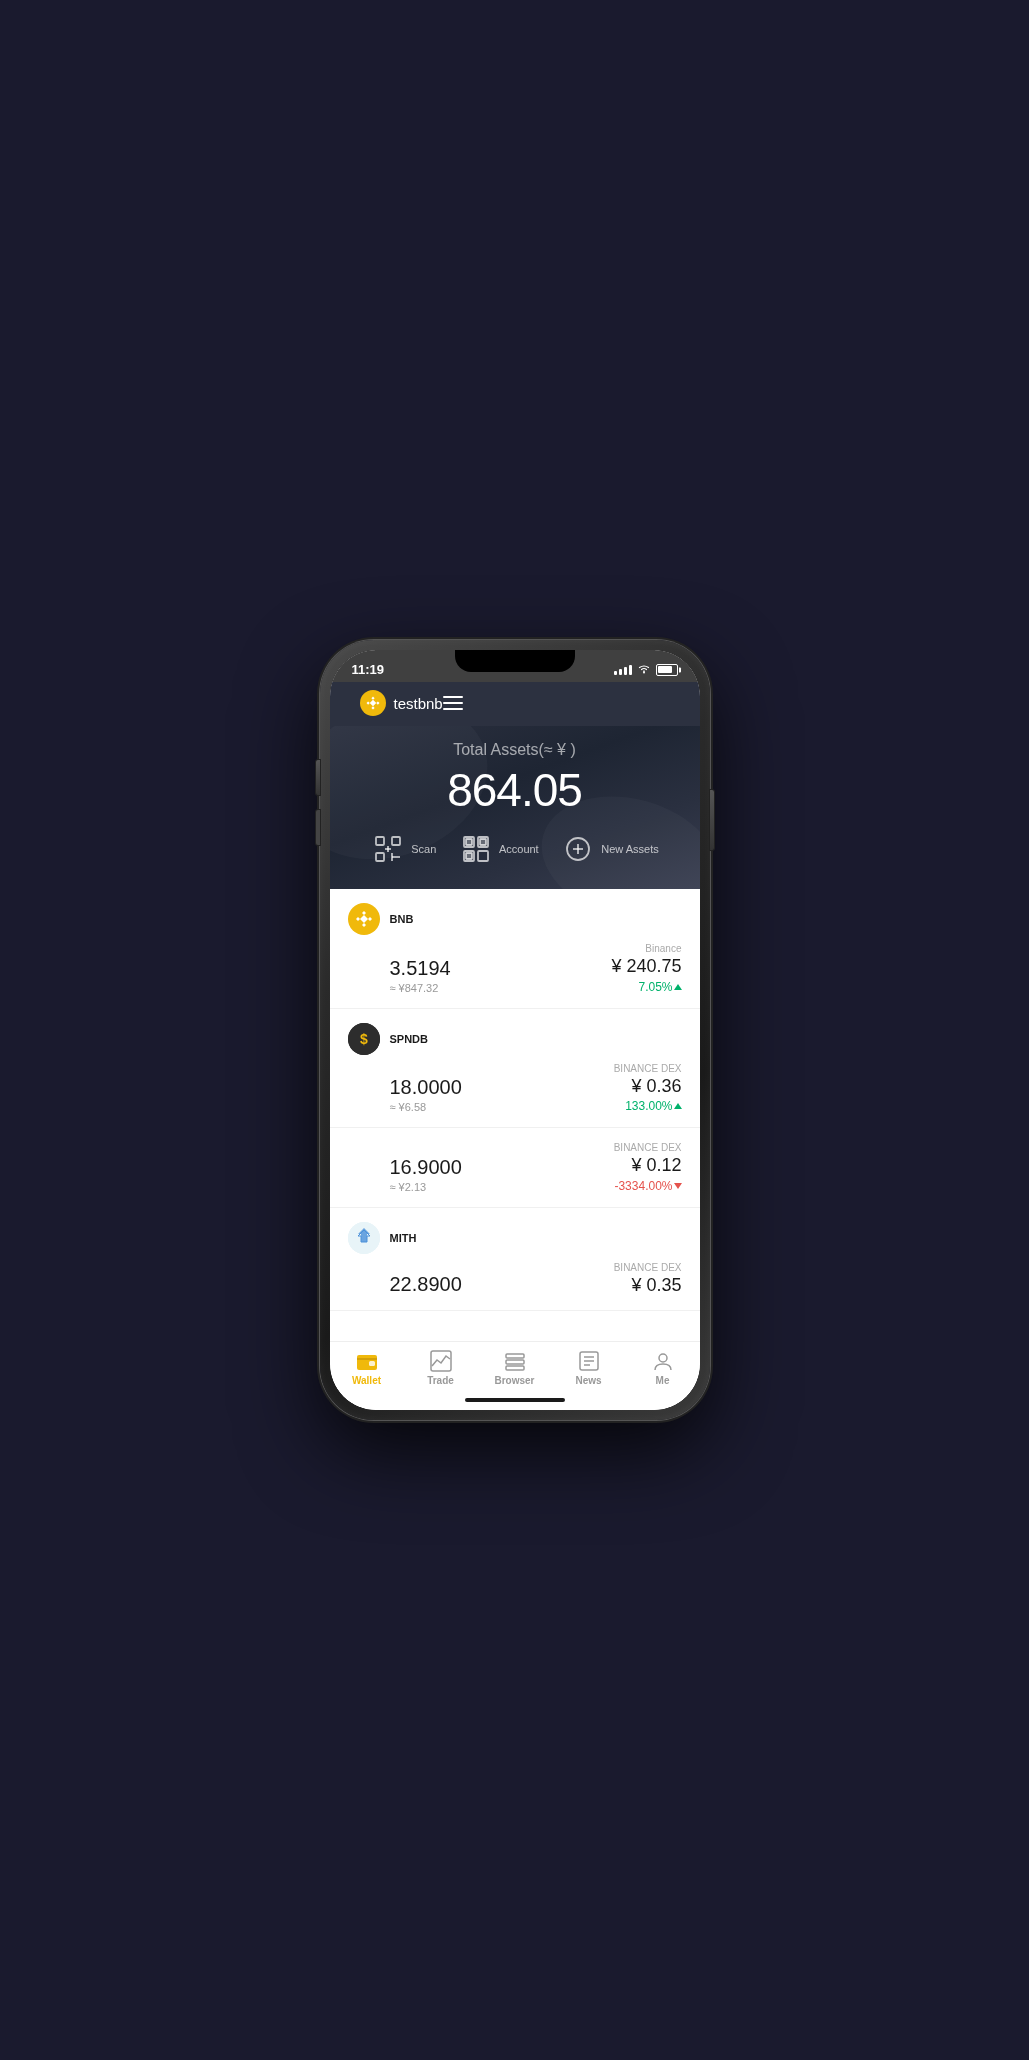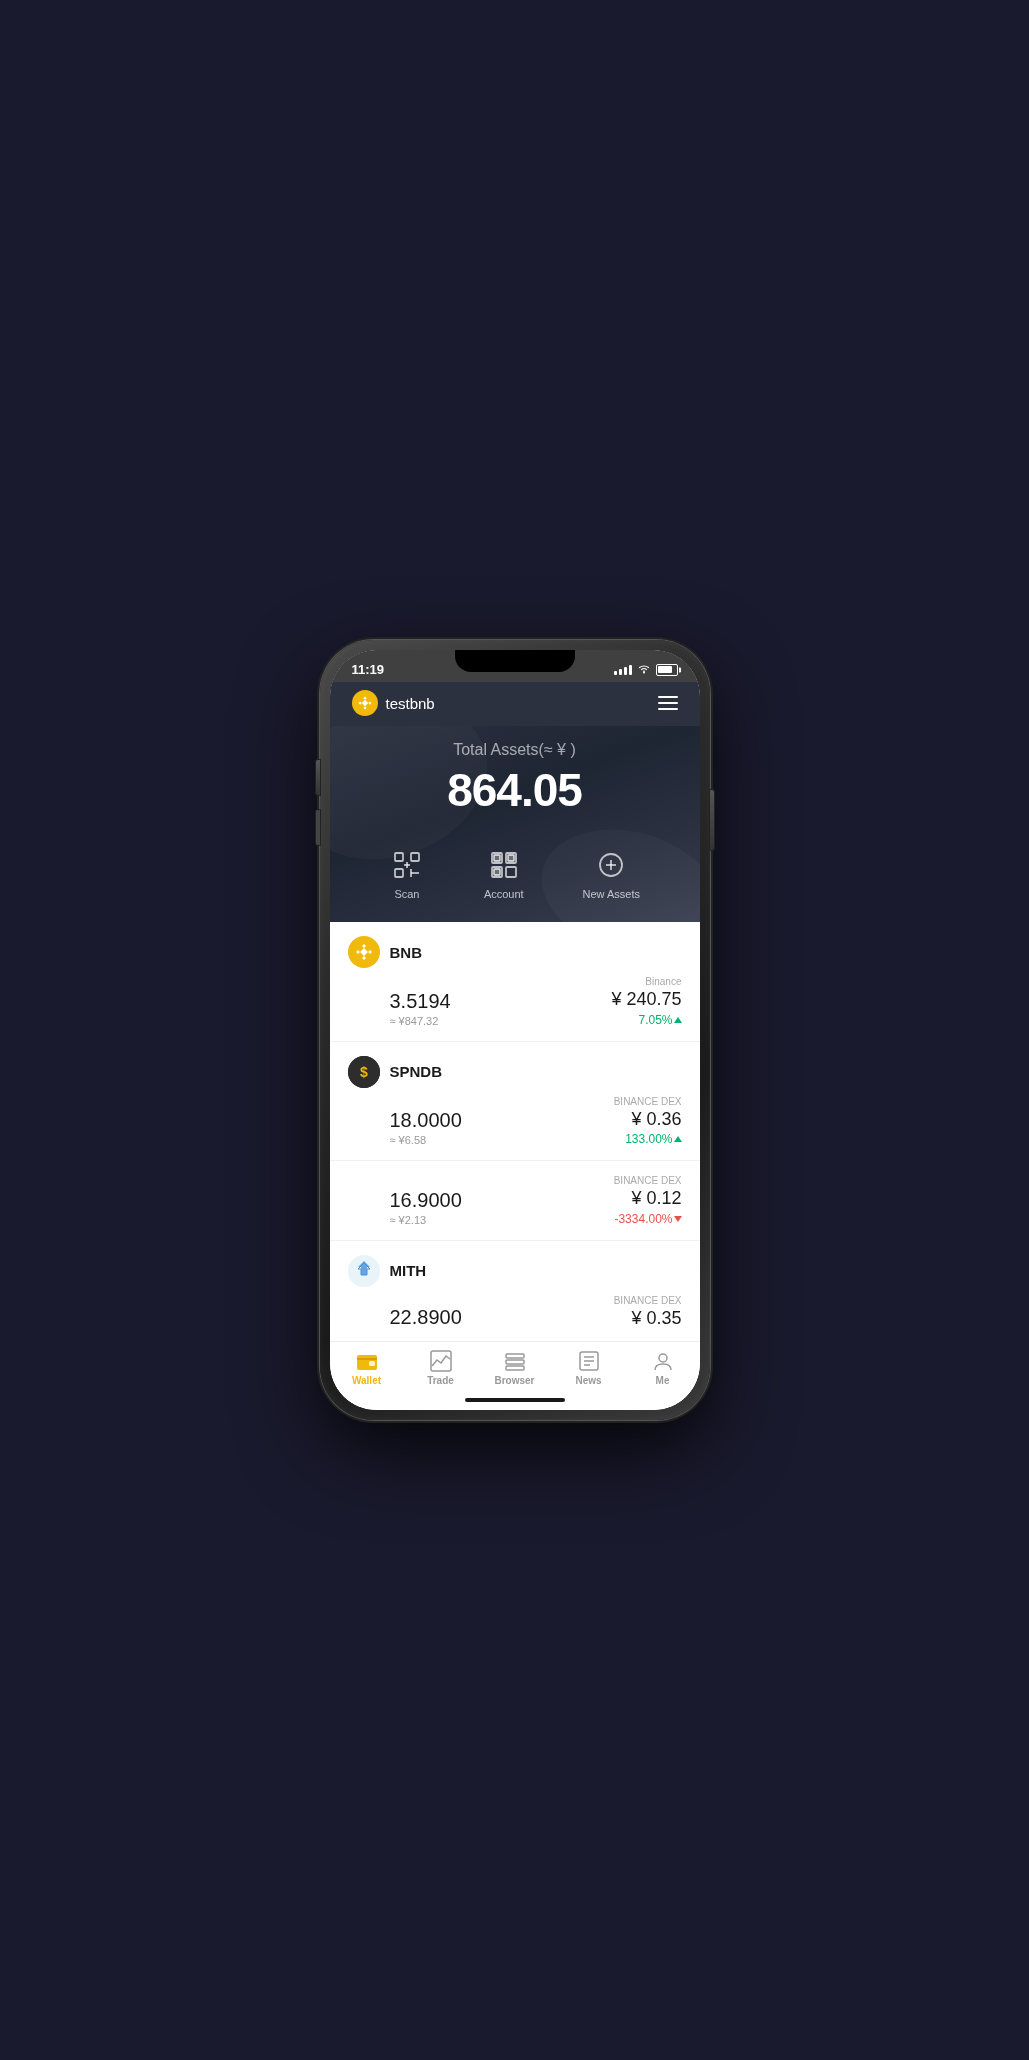--- a/index.html
+++ b/index.html
@@ -144,23 +144,23 @@
       width: 85%;
       height: 100%;
       background: white;
       border-radius: 1px;
     }
 
     
     .app-header {
       background: #2c3140;
       display: flex;
-      justify-content: space-between;
-      align-items: center;
-      padding: 8px 22px 10px;
+      justify-content: flex-start;
+      align-items: center;
+      padding: 8px 30px 10px;
       flex-shrink: 0;
     }
 
     .app-logo-area {
       display: flex;
       align-items: center;
       gap: 8px;
     }
 
     .bnb-logo {
@@ -225,34 +225,34 @@
 
     .total-label {
       color: rgba(255,255,255,0.6);
       font-size: 16px;
       margin-bottom: 4px;
     }
 
     .total-amount {
       color: white;
       font-size: 46px;
-      font-weight: 700;
+      font-weight: 400;
       letter-spacing: -1px;
-      margin-bottom: 30px;
+      margin-bottom: 14px;
     }
 
     .hero-actions {
       display: flex;
       justify-content: space-around;
       padding: 0 10px;
     }
 
     .hero-action {
       display: flex;
-      flex-direction: column;
+      flex-direction: row;
       align-items: center;
       gap: 5px;
       color: rgba(255,255,255,0.7);
       font-size: 11px;
     }
 
     .hero-action-icon {
       width: 36px;
       height: 36px;
       display: flex;
@@ -286,21 +286,21 @@
       border-radius: 50%;
       display: flex;
       align-items: center;
       justify-content: center;
       font-size: 14px;
       font-weight: bold;
       flex-shrink: 0;
     }
 
     .asset-name {
-      font-size: 15px;
+      font-size: 11px;
       font-weight: 600;
       color: #1a1a1a;
     }
 
     .asset-details {
       display: flex;
       justify-content: space-between;
       align-items: flex-end;
       padding-left: 42px;
     }

